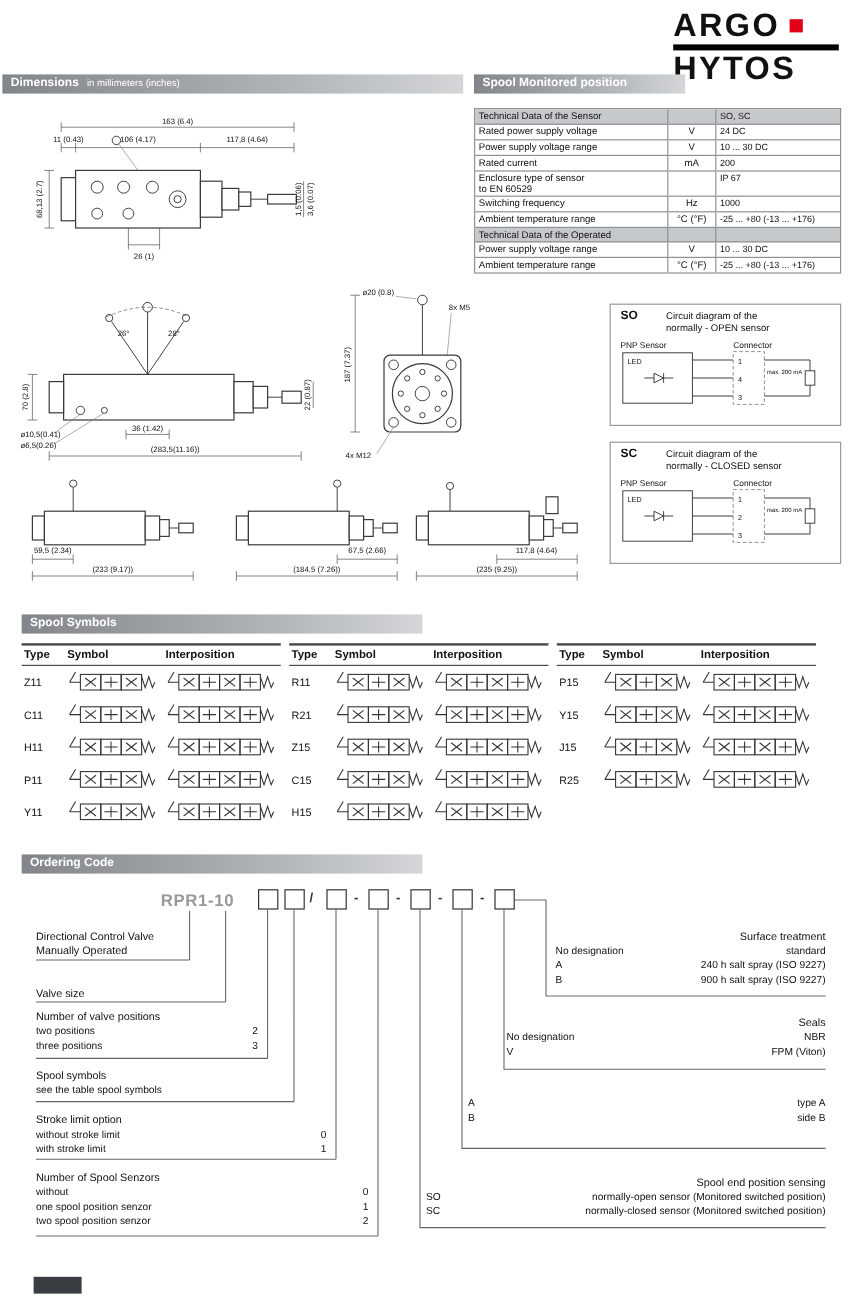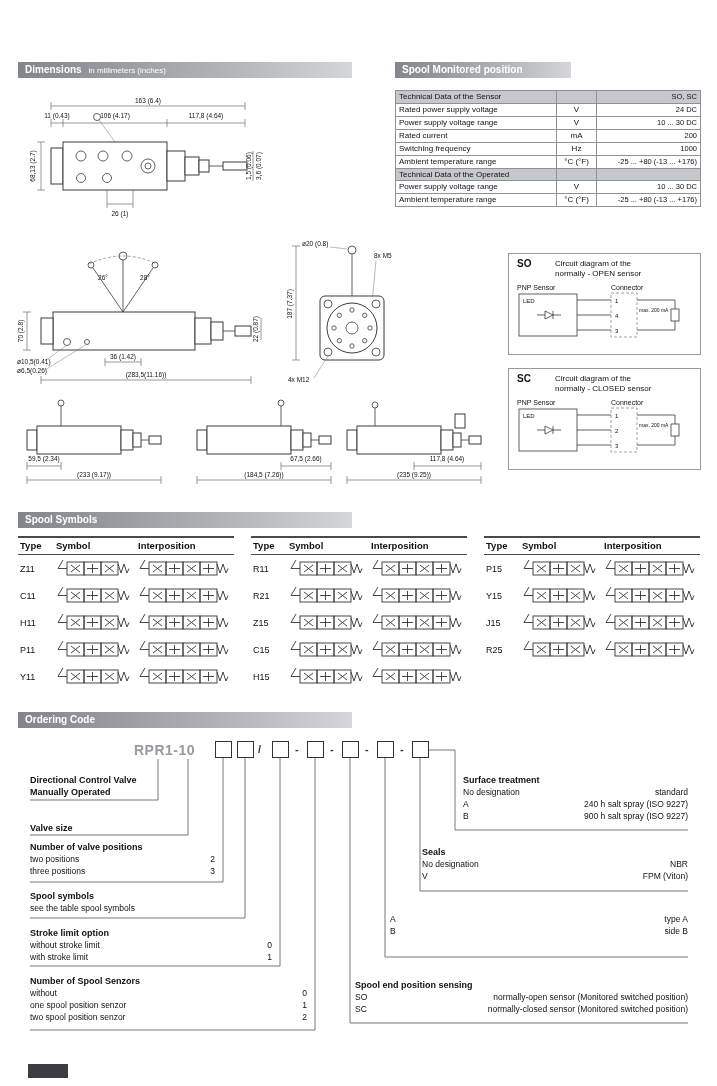--- a/index.html
+++ b/index.html
@@ -20,21 +20,21 @@
   .sb-title{font-weight:bold}
   .secbar .sub{font-weight:normal;font-size:8px;margin-left:4px}
 
   
   .sensor-table{position:absolute;left:395px;top:90px;width:306px;font-size:8px;border:1px solid #8f9194;border-bottom:none;background:#fff}
   .strow{display:flex;border-bottom:1px solid #8f9194;min-height:12px;align-items:stretch}
   .strow .c{padding:1px 3px}
   .strow .l{flex:0 0 160px}
   .strow .l.pre{white-space:pre-line}
   .strow .u{flex:0 0 40px;border-left:1px solid #8f9194;text-align:center}
-  .strow .v{flex:1;border-left:1px solid #8f9194;text-align:right;white-space:nowrap;font-size:7.5px;line-height:10px}
+  .strow .v{flex:1;border-left:1px solid #8f9194;text-align:left;white-space:nowrap;font-size:7.5px;line-height:10px}
   .strow.sec{background:#c6c9cb}
 
   
   .circuit{position:absolute;width:193px;height:102px;border:1px solid #9a9a9a;padding:5px 4px 2px 6px;background:#fff}
   .circ-head{display:flex;font-size:8px;line-height:10px;margin-bottom:2px}
   .circ-code{font-weight:bold;font-size:10px;flex:0 0 40px;padding-left:2px}
   .circ-title{display:block}
 
   
   svg.draw{overflow:visible;display:block}
@@ -42,51 +42,59 @@
   .draw .b2{fill:none;stroke:#3a3a3a;stroke-width:0.8}
   .draw .dim{stroke:#555;stroke-width:0.6}
   .draw .ld{stroke:#777;stroke-width:0.5}
   .draw .dash{stroke:#666;stroke-width:0.6;stroke-dasharray:3 2;fill:none}
   .draw .dt{font-size:6.5px;fill:#111}
   .draw .dt8{font-size:7px;fill:#111}
   .draw .dt6{font-size:6px;fill:#111}
   .draw .dt5{font-size:5px;fill:#111}
 
   
-  .spool-table{position:absolute;left:18px;top:536px;width:682px;display:flex;gap:17px;font-size:9px}
+  .spool-table{position:absolute;left:18px;top:536px;width:682px;display:flex;gap:7px;font-size:9px}
   .sg{width:216px}
   .sg-head{display:flex;font-weight:bold;border-top:2px solid #4a4a4a;border-bottom:1px solid #4a4a4a;padding:2px 0 3px;font-size:9.5px}
   .sg-row{display:flex;align-items:center;height:27px}
   .ct{flex:0 0 38px;padding-left:2px}
   .cs{flex:0 0 82px}
   .ci{flex:1}
   .symline{display:block}
   .symline rect,.symline line,.symline polyline{fill:none;stroke:#333;stroke-width:0.9}
 
   
   .ordering{position:absolute;left:18px;top:735px;width:682px;height:315px;font-size:8.5px}
   .ord-lines{position:absolute;left:0;top:0}
   .ord-code{position:absolute;left:0;top:6px;width:100%;height:20px}
   .ord-prefix{position:absolute;left:116px;top:1px;font-size:14px;font-weight:bold;color:#97999c;letter-spacing:0.5px}
   .cbox{position:absolute;top:0;width:17px;height:17px;border:1px solid #333;background:#fff}
   .sep{position:absolute;top:2px;font-size:11px;font-weight:bold;color:#333}
   .og{position:absolute;line-height:12px}
-  .og .t{font-weight:bold;font-size:9px;line-height:12px}
+  .og .t{font-weight:normal;font-size:9px;line-height:12px}
   .og .r{display:flex;justify-content:space-between;line-height:12px}
-  .og.rightg .t{text-align:left}
+  .og.rightg .t{text-align:right}
 
   .footer-box{position:absolute;left:28px;top:1064px;width:40px;height:14px;background:#3a3e42;color:#fff;font-size:8px;line-height:14px;text-align:center}
 </style>
 </head>
 <body>
 
 <div class="page">
 
-
-  <div class="secbar" style="left:18px;top:62px;width:334px">
+  <div class="logo">
+    <div class="logo-row1">
+      <span>ARGO</span>
+      <span class="logo-sq"></span>
+    </div>
+    <div class="logo-bar"></div>
+    <div class="logo-row2">HYTOS</div>
+  </div>
+
+  <div class="secbar" style="left:2px;top:62px;width:384px">
     <span class="sb-title">Dimensions</span>
     <span class="sub">in millimeters (inches)</span>
   </div>
   <div class="secbar" style="left:395px;top:62px;width:176px">
     <span class="sb-title">Spool Monitored position</span>
   </div>
   <div class="secbar" style="left:18px;top:512px;width:334px">
     <span class="sb-title">Spool Symbols</span>
   </div>
   <div class="secbar" style="left:18px;top:712px;width:334px">
@@ -106,20 +114,26 @@
       </div>
     <div class="strow">
         <div class="c l">Power supply voltage range</div>
         <div class="c u">V</div>
         <div class="c v">10 ... 30 DC</div>
       </div>
     <div class="strow">
         <div class="c l">Rated current</div>
         <div class="c u">mA</div>
         <div class="c v">200</div>
+      </div>
+    <div class="strow">
+        <div class="c l pre">Enclosure type of sensor
+to EN 60529</div>
+        <div class="c u"></div>
+        <div class="c v">IP 67</div>
       </div>
     <div class="strow">
         <div class="c l">Switching frequency</div>
         <div class="c u">Hz</div>
         <div class="c v">1000</div>
       </div>
     <div class="strow">
         <div class="c l">Ambient temperature range</div>
         <div class="c u">°C (°F)</div>
         <div class="c v">-25 ... +80 (-13 ... +176)</div>

